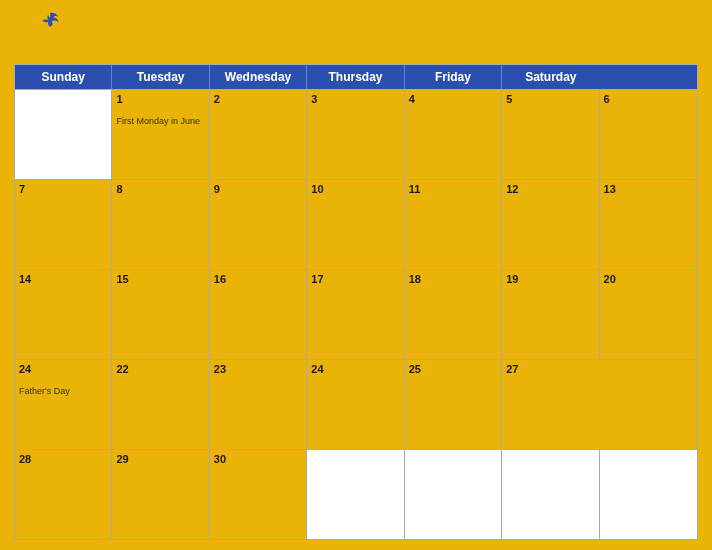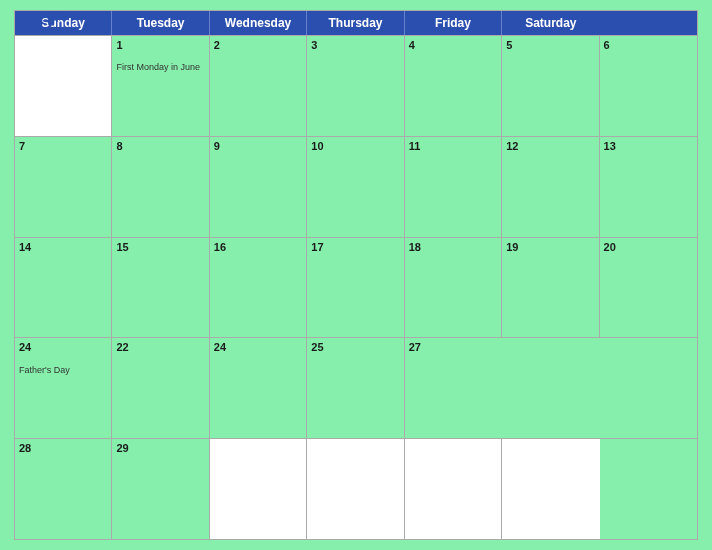--- a/index.html
+++ b/index.html
@@ -6,24 +6,24 @@
     body {
       font-family: Arial, sans-serif;
       background: #fff;
       width: 712px;
       height: 550px;
       overflow: hidden;
     }
     .page {
       width: 712px;
       height: 550px;
-      background: #86efac;
+      background: #eab308;
       padding: 10px 14px 10px 14px;
       display: flex;
-      flex-direction: row;
+      flex-direction: column;
     }
     .header {
       display: flex;
       align-items: center;
       justify-content: center;
       position: relative;
       margin-bottom: 4px;
       min-height: 50px;
     }
     .logo {
@@ -229,35 +229,41 @@
         </div>
         <div class="cal-week">
           <div class="cal-cell">
             <span class="day-number">24</span>
             <div class="event-label">Father's Day</div>
           </div>
           <div class="cal-cell">
             <span class="day-number">22</span>
           </div>
           <div class="cal-cell">
+            <span class="day-number">23</span>
+          </div>
+          <div class="cal-cell">
             <span class="day-number">24</span>
           </div>
           <div class="cal-cell">
             <span class="day-number">25</span>
           </div>
           <div class="cal-cell">
             <span class="day-number">27</span>
           </div>
         </div>
         <div class="cal-week">
           <div class="cal-cell">
             <span class="day-number">28</span>
           </div>
           <div class="cal-cell">
             <span class="day-number">29</span>
+          </div>
+          <div class="cal-cell">
+            <span class="day-number">30</span>
           </div>
           <div class="cal-cell empty"></div>
           <div class="cal-cell empty"></div>
           <div class="cal-cell empty"></div>
           <div class="cal-cell empty"></div>
         </div>
       </div>
   </div>
 </div>
 

